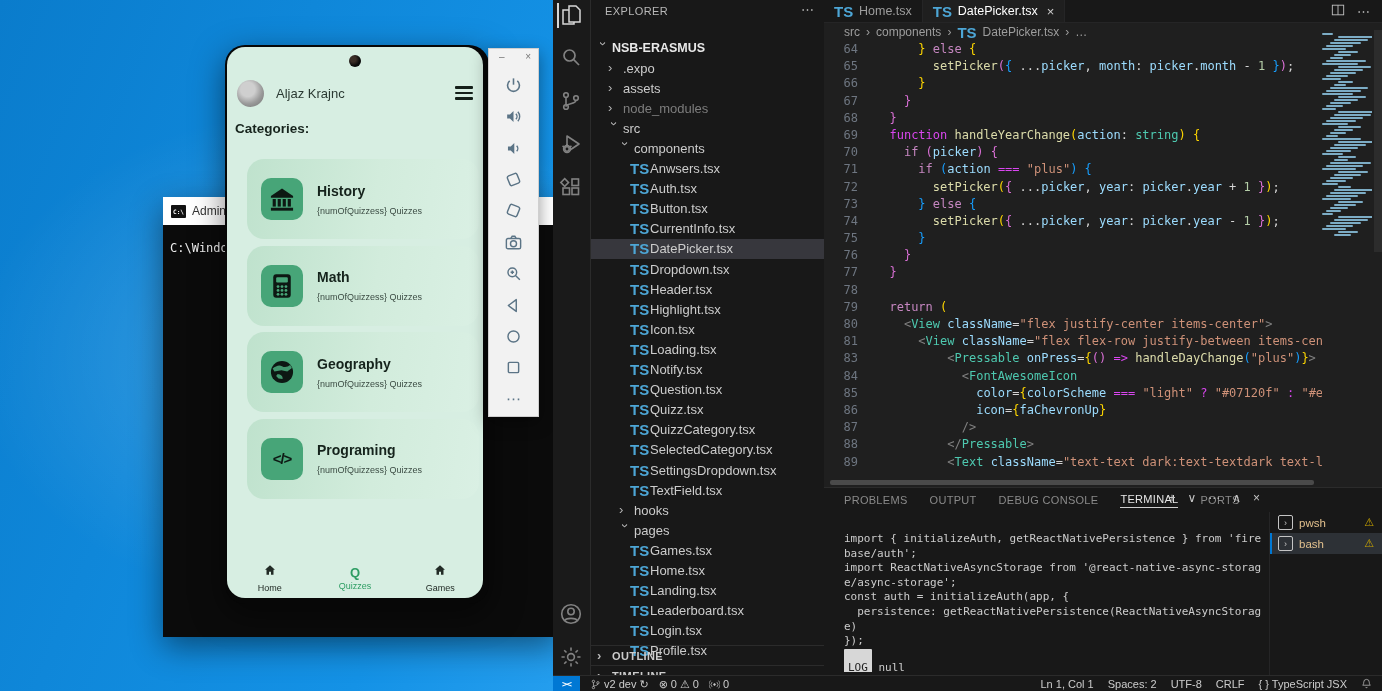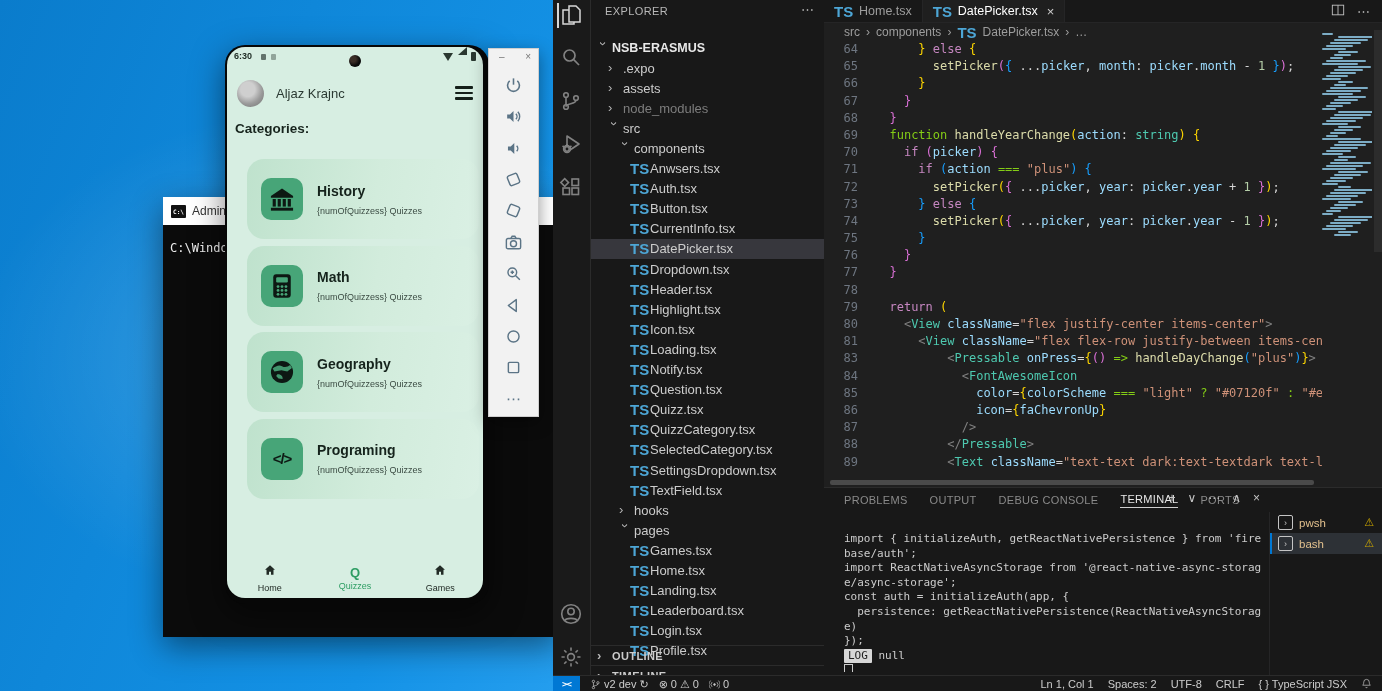--- a/index.html
+++ b/index.html
@@ -99,37 +99,37 @@
   #tabactions{margin-left:auto;display:flex;align-items:center;gap:12px;padding-right:12px;color:#c5c5c5;}
   #tabactions svg{width:14px;height:14px;}
   #breadcrumbs{position:absolute;left:20px;top:24px;height:16px;display:flex;align-items:center;gap:6px;
       font-size:12px;color:#9d9d9d;white-space:nowrap;}
   #breadcrumbs .tsbadge{width:auto;margin:0;}
   #codelines{position:absolute;left:0;top:41px;width:498px;height:446px;overflow:hidden;
       font:12px/17.2px "DejaVu Sans Mono",monospace;}
   .cline{display:flex;height:17.2px;}
   .lnum{width:34px;text-align:right;color:#6e7681;flex:none;}
   .ltext{margin-left:17px;white-space:pre;}
-  .tk-kw{color:#84cc16;} .tk-ctl{color:#c586c0;} .tk-fn{color:#dcdcaa;} .tk-var{color:#9cdcfe;}
+  .tk-kw{color:#d946ef;} .tk-ctl{color:#c586c0;} .tk-fn{color:#dcdcaa;} .tk-var{color:#9cdcfe;}
   .tk-type{color:#4ec9b0;} .tk-str{color:#ce9178;} .tk-num{color:#b5cea8;} .tk-pun{color:#d4d4d4;}
   .tk-b1{color:#ffd700;} .tk-b2{color:#da70d6;} .tk-b3{color:#179fff;} .tk-ab{color:#808080;}
   .tk-attr{color:#9cdcfe;}
   #minimap{position:absolute;left:498px;top:33px;width:50px;height:212px;overflow:hidden;}
   .mml{height:2px;margin-bottom:1px;border-radius:1px;}
   #vsb{position:absolute;left:550px;top:30px;width:8px;height:222px;background:rgba(255,255,255,.06);}
   #hsb{position:absolute;left:6px;top:479px;width:484px;height:5px;background:#4a4a4a;border-radius:2px;}
 
   #panel{left:271px;top:487px;width:558px;height:188px;background:#181818;border-top:1px solid #2b2b2b;}
   #paneltabs{position:absolute;left:20px;top:0;height:24px;display:flex;gap:22px;align-items:center;
       font-size:11px;color:#8a8a8a;letter-spacing:.3px;}
   .ptab.active{color:#e7e7e7;border-bottom:1px solid #cfcfcf;padding-bottom:2px;}
   #panelactions{position:absolute;right:122px;top:3px;display:flex;gap:12px;color:#c5c5c5;font-size:12px;}
   #term{position:absolute;left:20px;top:44px;right:116px;bottom:4px;
       font:11px/14.6px "DejaVu Sans Mono",monospace;color:#cccccc;white-space:pre;overflow:hidden;}
-  .logbadge{display:inline-block;background:#d7d7d7;color:#1f1f1f;padding:0 4px;border-radius:1px;}
+  .logbadge{display:inline-block;background:#d7d7d7;color:#1f1f1f;padding:12px 4px;border-radius:1px;}
   #cursor{width:7px;height:13px;border:1px solid #cccccc;margin-top:1px;}
   #termside{position:absolute;right:0;top:24px;width:112px;bottom:0;border-left:1px solid #252526;}
   .trmrow{height:21px;display:flex;align-items:center;gap:6px;padding-left:8px;font-size:11.5px;color:#e2c08d;}
   .trmrow.sel{background:#2d3136;border-left:2px solid #0078d4;padding-left:6px;}
   .trmico{width:13px;height:13px;border:1px solid #c5c5c5;border-radius:2px;color:#c5c5c5;
       font-size:9px;display:flex;align-items:center;justify-content:center;flex:none;}
   .warn{margin-left:auto;margin-right:8px;color:#cca700;font-size:11px;}
 
   #statusbar{left:0;top:675px;width:829px;height:16px;background:#181818;border-top:1px solid #2b2b2b;
       display:flex;align-items:center;font-size:11px;color:#cccccc;}
@@ -149,28 +149,20 @@
   <div class="abs" id="cmd">
     <div class="titlebar">
       <span class="cmdicon">C:\</span>
       <span class="cmdtitle">Admini</span>
     </div>
     <div class="body">C:\Window</div>
   </div>
 
   <div class="abs" id="phone">
     <div id="screen">
-      <div id="pstatus">
-        <span id="ptime">6:30</span>
-        <span class="pstat-dot" style="left:34px"></span>
-        <span class="pstat-dot" style="left:44px;opacity:.45"></span>
-        <span class="abs" id="wifi" style="top:6px"></span>
-        <span class="abs" id="signal"></span>
-        <span class="abs" id="batt"></span>
-      </div>
       <div id="punch"></div>
       <div id="pheader">
         <div id="avatar"></div>
         <span id="uname">Aljaz Krajnc</span>
         <div id="burger">
             <i></i>
             <i></i>
             <i></i>
           </div>
       </div>

